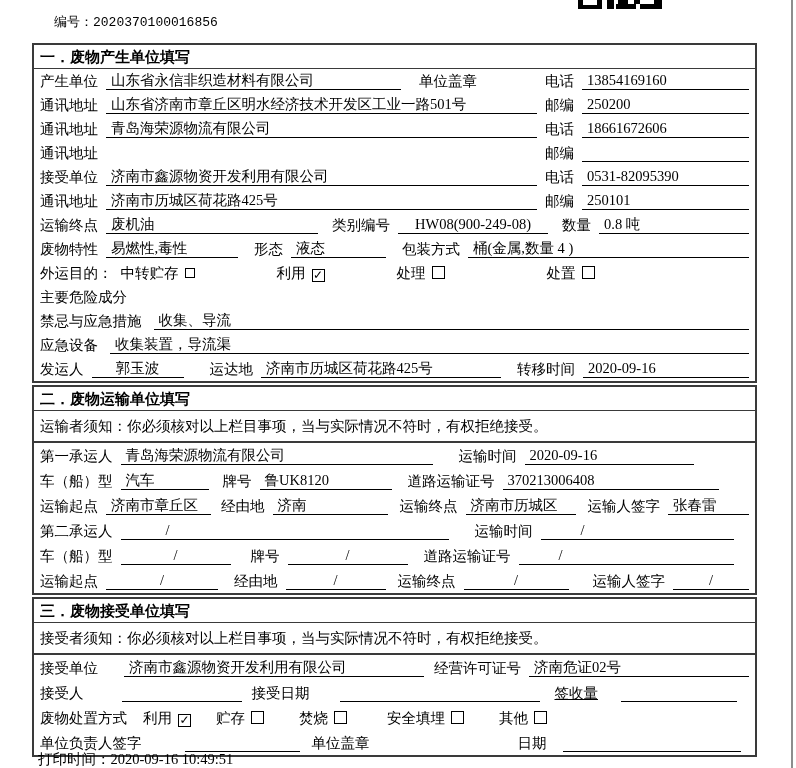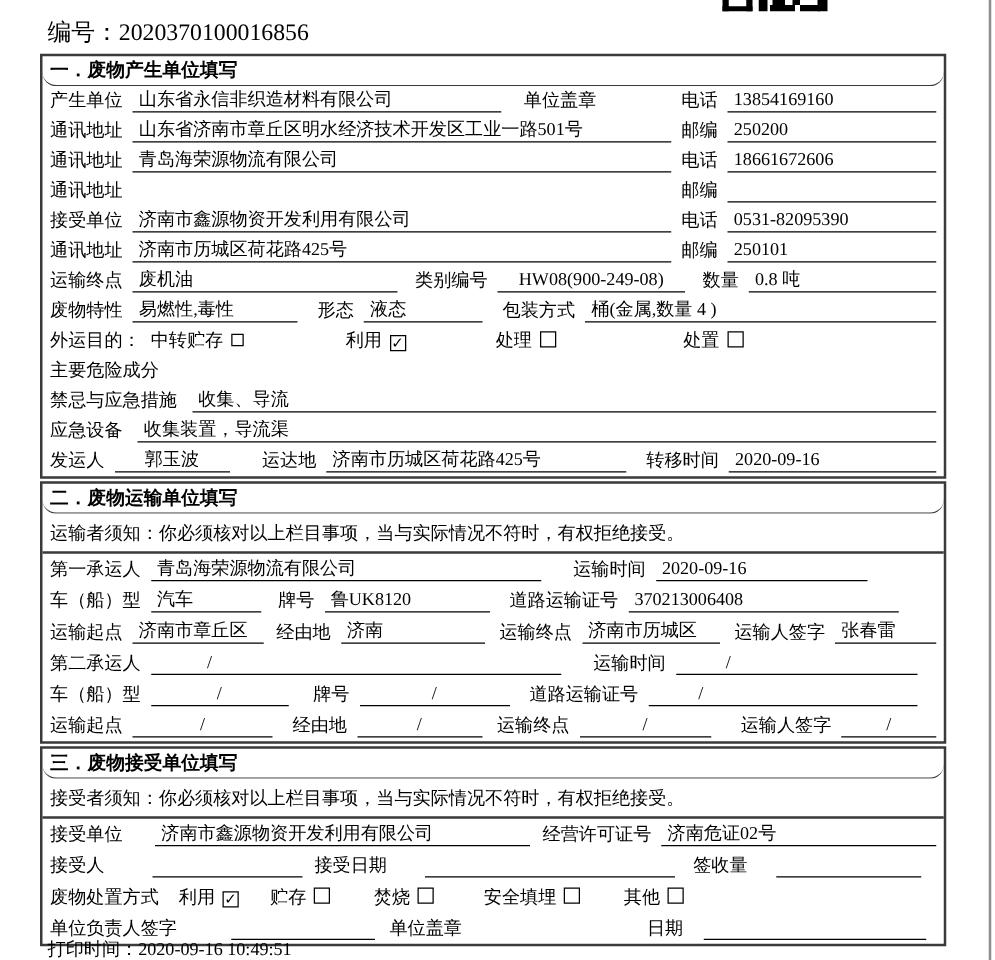--- a/index.html
+++ b/index.html
@@ -1,28 +1,28 @@
 <!DOCTYPE html>
 <html><head>
 <meta charset="utf-8">
 <style>
   html,body{margin:0;padding:0;background:#fff;}
   .page{position:relative;width:796px;height:768px;background:#ffffff;overflow:hidden;
         font-family:"Liberation Serif","DejaVu Serif",serif;color:#000;}
-  .num-line{position:absolute;left:38px;top:13px;font-size:19px;white-space:nowrap;}
+  .num-line{position:absolute;left:54px;top:13px;font-size:13px;white-space:nowrap;font-family:Liberation Mono, monospace;}
   .doc-title{position:absolute;left:300px;top:4px;width:280px;text-align:center;
              font-size:27px;font-weight:bold;letter-spacing:2px;white-space:nowrap;}
   .qr-frag{position:absolute;left:578px;top:0;width:84px;height:9px;}
   .qr-frag div{position:absolute;background:#000;}
   .page-edge{position:absolute;left:791px;top:0;width:2px;height:768px;background:#8d8d8d;}
 
   .doc{position:absolute;left:32px;top:43px;width:725px;}
   .section{border:2px solid #3a3a3a;background:#fff;margin-bottom:2px;box-sizing:border-box;}
   .sec-title{font-weight:bold;font-size:15px;padding:3px 6px 2px 6px;height:18px;line-height:18px;
-             border-bottom:1px solid #3a3a3a;border-radius:11px;}
+             border-bottom:1px solid #3a3a3a;}
   .notice{font-size:14.5px;padding:6px 6px 5px 6px;border-bottom:2px solid #3a3a3a;}
 
   .row{display:flex;align-items:flex-end;height:24px;padding:0 6px 3px 6px;box-sizing:border-box;
        font-size:14.5px;line-height:17px;}
   .s2 .row{height:25px;}
   .s3 .row{height:25px;}
   .lbl{white-space:nowrap;margin-right:8px;}
   .u{border-bottom:1px solid #000;min-height:17px;padding:0 5px;white-space:nowrap;
      overflow:hidden;box-sizing:border-box;}
   .fx{flex:1;}
@@ -249,21 +249,21 @@
         <span class="u" style="width:300px;margin-left:18px;">济南市鑫源物资开发利用有限公司</span>
         <span class="lbl" style="margin-left:10px;">经营许可证号</span>
         <span class="u fx">济南危证02号</span>
       </div>
 
       <div class="row">
         <span class="lbl">接受人</span>
         <span class="u" style="width:120px;margin-left:30px;"></span>
         <span class="lbl" style="margin-left:10px;">接受日期</span>
         <span class="u" style="width:200px;margin-left:22px;"></span>
-        <span class="lbl" style="margin-left:15px;">签收量</span>
+        <span class="lbl" style="margin-left:15px;text-decoration:underline;">签收量</span>
         <span class="u fx" style="margin-left:15px;margin-right:12px;"></span>
       </div>
 
       <div class="row">
         <span class="lbl">废物处置方式</span>
         <span class="opt" style="margin-left:8px;"><span>利用</span><span class="cb"><span class="tick">✓</span></span></span>
         <span class="opt" style="margin-left:25px;"><span>贮存</span><span class="cb"></span></span>
         <span class="opt" style="margin-left:35px;"><span>焚烧</span><span class="cb"></span></span>
         <span class="opt" style="margin-left:40px;"><span>安全填埋</span><span class="cb"></span></span>
         <span class="opt" style="margin-left:35px;"><span>其他</span><span class="cb"></span></span>

